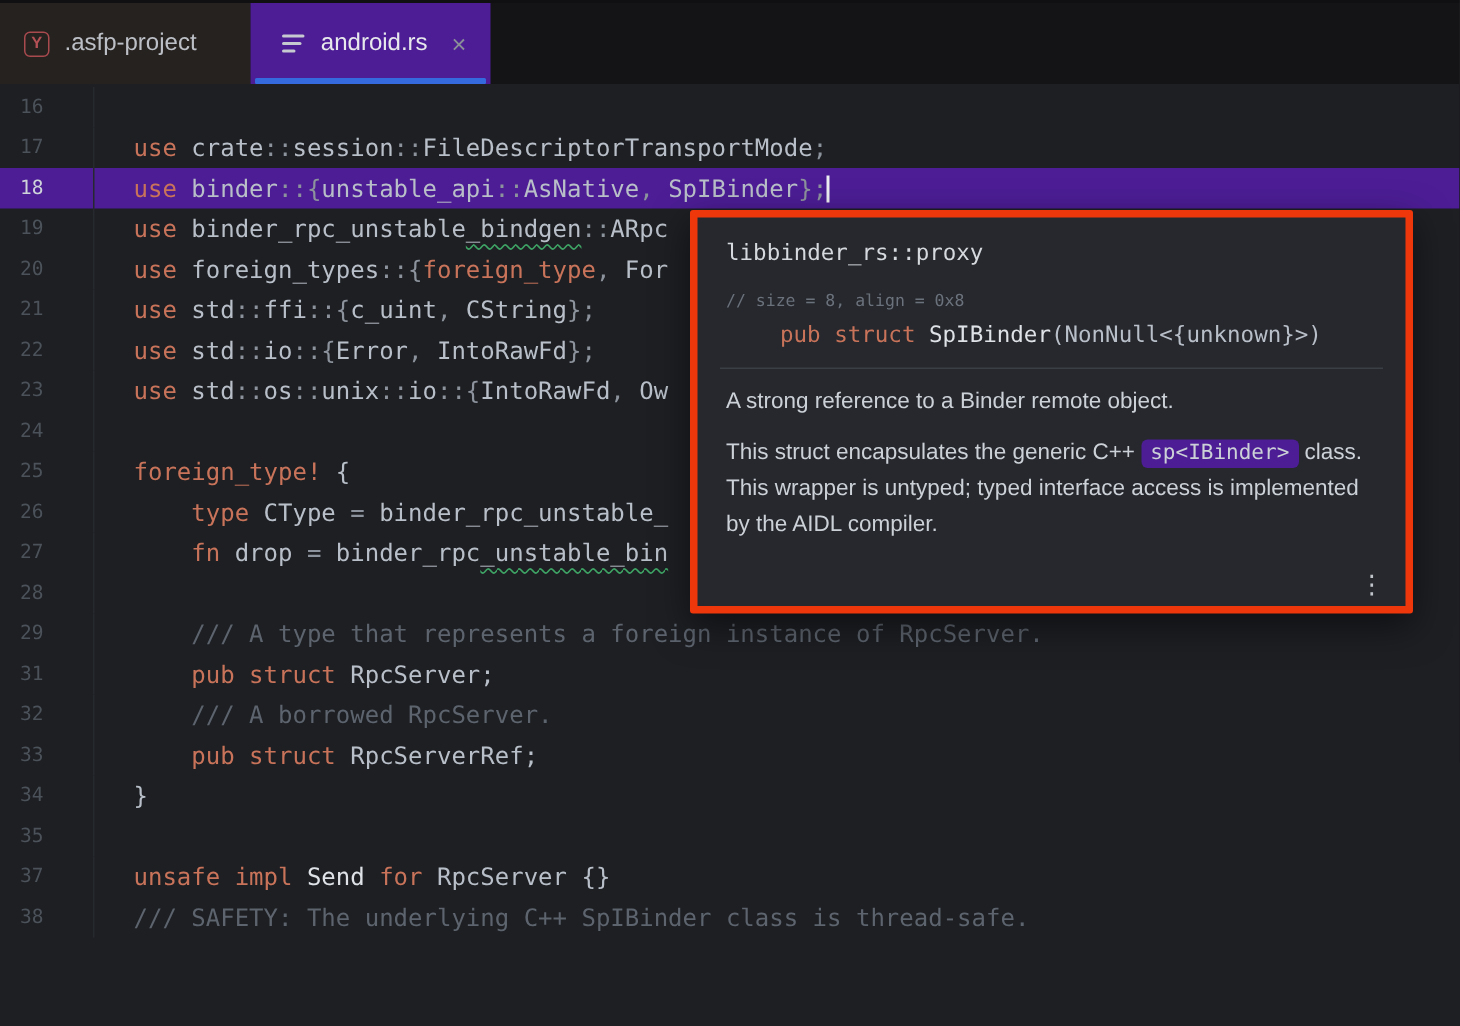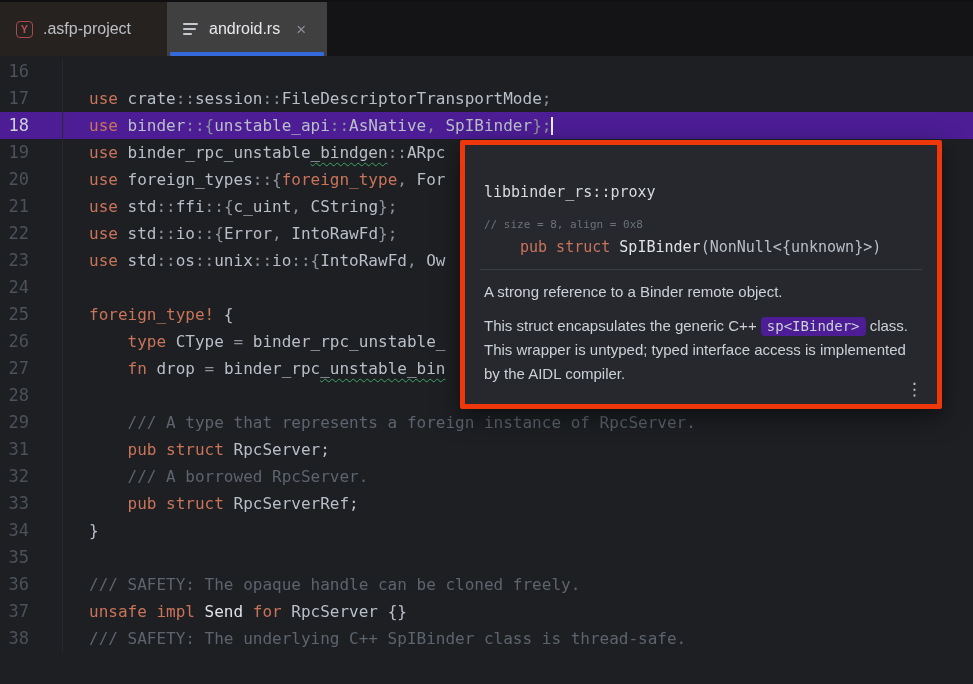--- a/index.html
+++ b/index.html
@@ -6,62 +6,62 @@
   html,body { width:973px; height:684px; overflow:hidden; background:#1d1f23;
               font-family:"Liberation Sans", sans-serif; }
   .app { position:relative; width:973px; height:684px; background:#1d1f23; }
 
   
   .tabbar { position:absolute; top:0; left:0; width:973px; height:56px;
             background:#141417; display:flex; align-items:stretch; border-top:2px solid #101013; }
   .tab { display:flex; align-items:center; gap:10px; padding:0 16px; position:relative;
          font-size:16px; cursor:default; }
   .tab-project { width:167px; background:#262220; color:#bcc0c6; }
-  .tab-file { width:160px; background:#404040; color:#e7e9ec; }
+  .tab-file { width:160px; background:#4c1d95; color:#e7e9ec;justify-content:flex-end; }
   .tab-file .underline { position:absolute; left:3px; right:3px; bottom:0; height:4px;
                          background:#3569de; border-radius:1px; }
   .yaml-icon { width:17px; height:17px; border:1.5px solid #a84a4e; border-radius:4px;
                color:#b35156; font-size:11px; font-weight:bold; display:flex;
                align-items:center; justify-content:center; flex:0 0 auto; }
   .lines-icon { display:flex; flex-direction:column; gap:3px; width:16px; flex:0 0 auto; }
   .lines-icon i { display:block; height:2px; background:#c6cad0; border-radius:1px; }
   .lines-icon i:nth-child(1){ width:15px; }
   .lines-icon i:nth-child(2){ width:13px; }
   .lines-icon i:nth-child(3){ width:9px; }
   .tab-close { color:#8b9098; font-size:17px; margin-left:6px; line-height:1; }
 
   
   .editor { position:absolute; top:56px; left:0; width:973px; height:628px;
             background:#1d1f23; padding-top:2px;
             font-family:"DejaVu Sans Mono","Liberation Mono",monospace; font-size:16px; }
   .code-row { display:flex; height:27px; line-height:27px; white-space:pre; }
   .code-row.current { background:#4c1d95; }
   .gutter { width:63px; flex:0 0 63px; text-align:right; padding-right:33px;
-            color:#4c525a; font-size:17px; border-right:1px solid #26292e; }
+            color:#4c525a; font-size:13px; border-right:1px solid #26292e; }
   .code-row.current .gutter { color:#ced3da; }
   .code { padding-left:26px; }
   .tk-kw { color:#c9745a; }
   .tk-mc { color:#c9745a; }
   .tk-id { color:#b9bfc8; }
   .tk-ty { color:#dfe3e8; }
   .tk-pn { color:#8d939c; }
   .tk-cm { color:#5d646e; }
   .tk-at { color:#b3bc68; }
   .wavy { text-decoration:underline wavy #3ea565; text-decoration-thickness:1px;
           text-underline-offset:4px; }
   .caret { display:inline-block; width:2px; height:18px; background:#eceef1;
            vertical-align:-4px; }
 
   
   .popup { position:absolute; left:460px; top:140px; width:482px; height:269px;
            background:#26282d; border:5px solid #ee380c; border-radius:2px;
            box-shadow:0 8px 24px rgba(0,0,0,.5); color:#ccd1d8; }
   .popup-inner { padding:11px 19px 8px 19px; height:100%; display:flex; flex-direction:column; }
   .popup-path { font-family:"DejaVu Sans Mono","Liberation Mono",monospace;
-                font-size:15px; color:#d6dade; line-height:24px; margin-bottom:9px;margin-top:24px; }
+                font-size:15px; color:#d6dade; line-height:24px; margin-bottom:9px; }
   .popup-sig-comment { font-family:"DejaVu Sans Mono","Liberation Mono",monospace;
                        font-size:11px; color:#6b727c; line-height:23px; }
   .popup-sig { font-family:"DejaVu Sans Mono","Liberation Mono",monospace;
                font-size:15px; line-height:23px;margin-left:36px; }
   .popup-divider { height:1px; background:#3a3e45; margin:10px -4px 10px -4px; }
   .popup-para { font-size:15px; line-height:24px; color:#ccd1d8; margin-bottom:10px; }
   .code-chip { font-family:"DejaVu Sans Mono","Liberation Mono",monospace; font-size:14px;
                background:#4c1d95; color:#ccd1d7; border-radius:4px; padding:1px 6px 2px 6px; }
   .popup-more { position:absolute; right:14px; bottom:6px; color:#c0c5cb; font-size:17px;
                 letter-spacing:0; line-height:1; cursor:default; }
@@ -102,21 +102,20 @@
         <div class="code-row"><div class="gutter">25</div><div class="code"><span class="tk-mc">foreign_type!</span><span class="tk-id"> {</span></div></div>
         <div class="code-row"><div class="gutter">26</div><div class="code"><span class="tk-id">    </span><span class="tk-kw">type </span><span class="tk-id">CType</span><span class="tk-pn"> = </span><span class="tk-id">binder_rpc_unstable_</span></div></div>
         <div class="code-row"><div class="gutter">27</div><div class="code"><span class="tk-id">    </span><span class="tk-kw">fn </span><span class="tk-id">drop</span><span class="tk-pn"> = </span><span class="tk-id">binder_rpc</span><span class="tk-id wavy">_unstable_bin</span></div></div>
         <div class="code-row"><div class="gutter">28</div><div class="code"></div></div>
         <div class="code-row"><div class="gutter">29</div><div class="code"><span class="tk-id">    </span><span class="tk-cm">/// A type that represents a foreign instance of RpcServer.</span></div></div>
         <div class="code-row"><div class="gutter">31</div><div class="code"><span class="tk-id">    </span><span class="tk-kw">pub struct </span><span class="tk-id">RpcServer</span><span class="tk-id">;</span></div></div>
         <div class="code-row"><div class="gutter">32</div><div class="code"><span class="tk-id">    </span><span class="tk-cm">/// A borrowed RpcServer.</span></div></div>
         <div class="code-row"><div class="gutter">33</div><div class="code"><span class="tk-id">    </span><span class="tk-kw">pub struct </span><span class="tk-id">RpcServerRef</span><span class="tk-id">;</span></div></div>
         <div class="code-row"><div class="gutter">34</div><div class="code"><span class="tk-id">}</span></div></div>
         <div class="code-row"><div class="gutter">35</div><div class="code"></div></div>
-        <div class="code-row"><div class="gutter">36</div><div class="code"><span class="tk-cm">/// SAFETY: The opaque handle can be cloned freely.</span></div></div>
         <div class="code-row"><div class="gutter">37</div><div class="code"><span class="tk-kw">unsafe impl </span><span class="tk-ty">Send</span><span class="tk-kw"> for </span><span class="tk-id">RpcServer</span><span class="tk-id"> {}</span></div></div>
         <div class="code-row"><div class="gutter">38</div><div class="code"><span class="tk-cm">/// SAFETY: The underlying C++ SpIBinder class is thread-safe.</span></div></div>
       </div>
   </div>
 
   <div class="popup">
     <div class="popup-inner">
       <div class="popup-path">libbinder_rs::proxy</div>
       <div class="popup-sig-comment">// size = 8, align = 0x8</div>
       <div class="popup-sig"><span class="tk-kw">pub struct </span><span class="tk-ty">SpIBinder</span><span class="tk-id">(NonNull&lt;{unknown}&gt;)</span></div>

